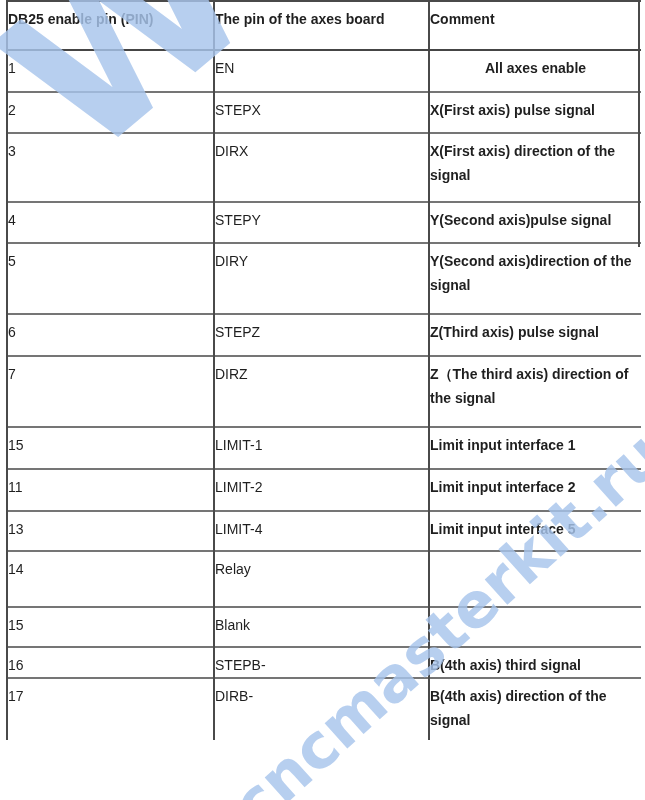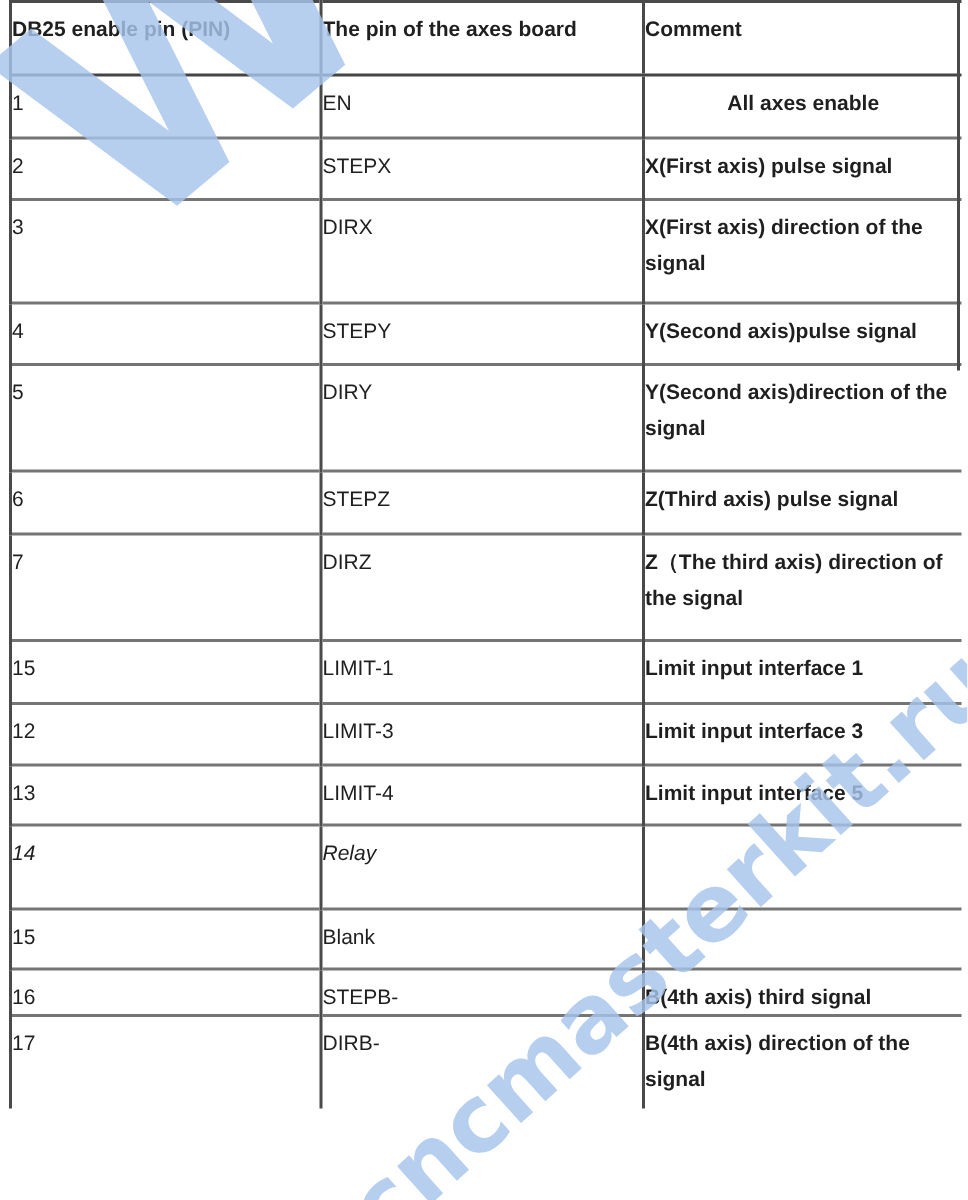--- a/index.html
+++ b/index.html
@@ -133,31 +133,31 @@
           <td class="c-pin">7</td>
           <td class="c-board">DIRZ</td>
           <td class="c-comment">Z（The third axis) direction of
 the signal</td>
         </tr>
         <tr style="height: 42px;">
           <td class="c-pin">15</td>
           <td class="c-board">LIMIT-1</td>
           <td class="c-comment">Limit input interface 1</td>
         </tr>
-        <tr style="height: 41px;">
-          <td class="c-pin">12</td>
-          <td class="c-board">LIMIT-3</td>
-          <td class="c-comment">Limit input interface 3</td>
+        <tr style="height: 42px;">
+          <td class="c-pin">11</td>
+          <td class="c-board">LIMIT-2</td>
+          <td class="c-comment">Limit input interface 2</td>
         </tr>
         <tr style="height: 40px;">
           <td class="c-pin">13</td>
           <td class="c-board">LIMIT-4</td>
           <td class="c-comment">Limit input interface 5</td>
         </tr>
-        <tr style="height: 56px; font-style: italic;">
+        <tr style="height: 56px;">
           <td class="c-pin">14</td>
           <td class="c-board">Relay</td>
           <td class="c-comment"></td>
         </tr>
         <tr style="height: 40px;">
           <td class="c-pin">15</td>
           <td class="c-board">Blank</td>
           <td class="c-comment"></td>
         </tr>
         <tr style="height: 28px;">

